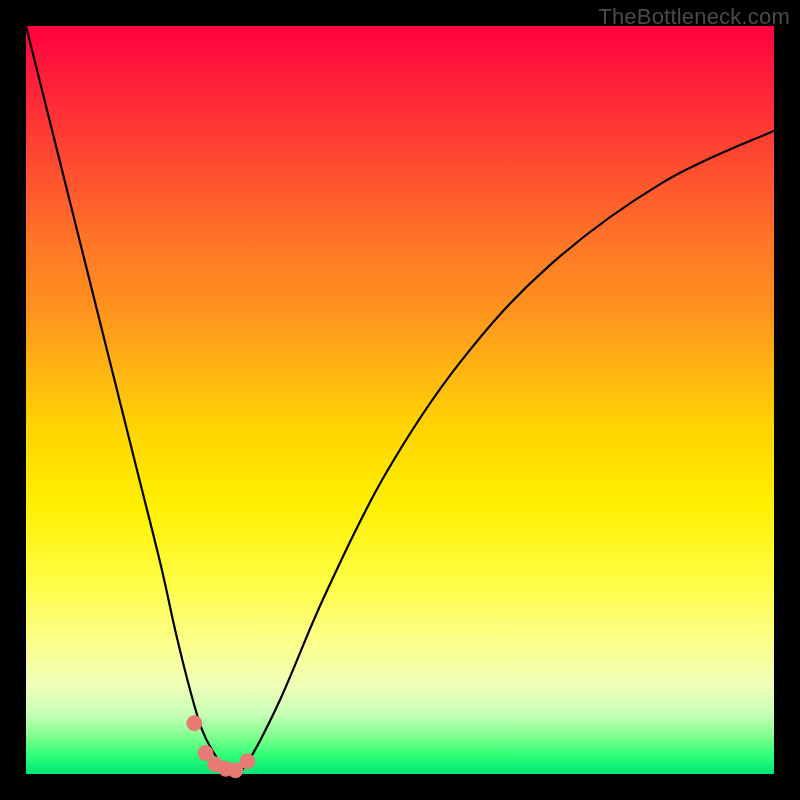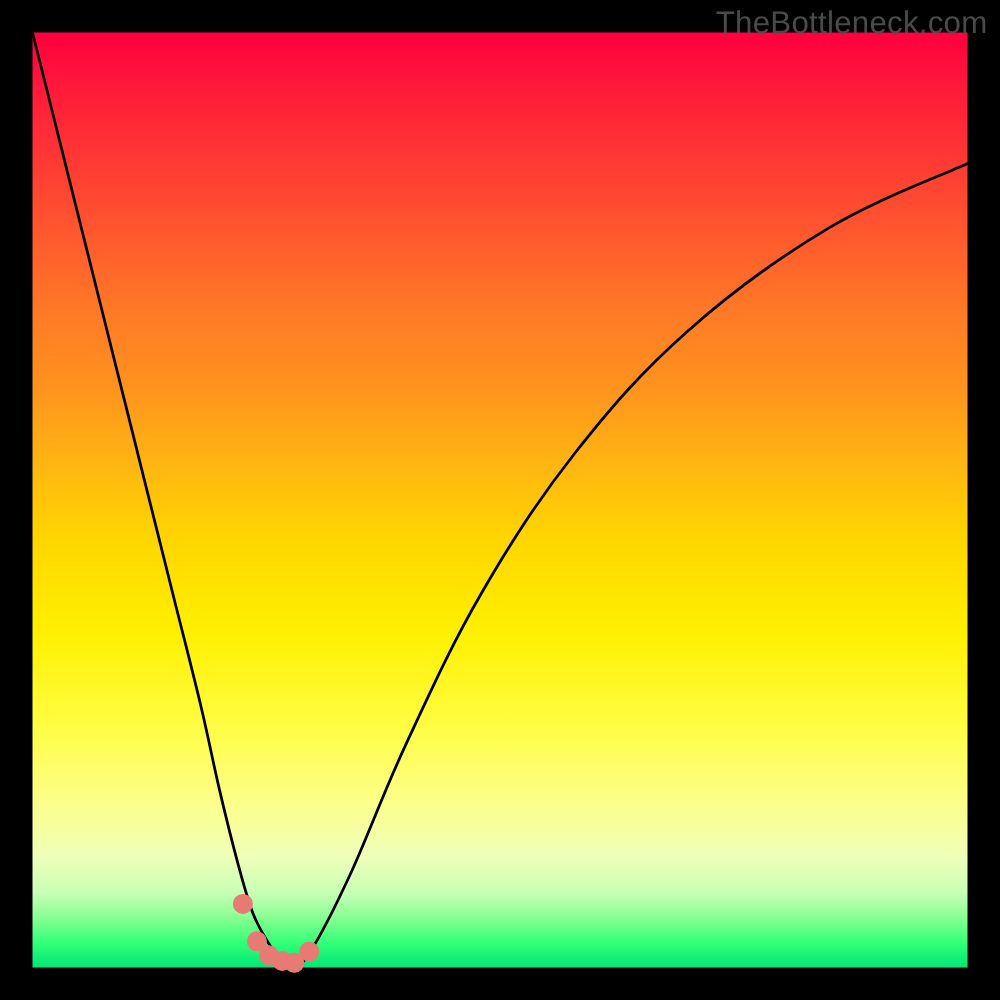--- a/index.html
+++ b/index.html
@@ -34,21 +34,21 @@
       #7fff8e 95%,
       #2fff77 97.5%,
       #00e676 100%
     );
   }
   .watermark {
     position: absolute;
     top: 4px;
     right: 10px;
     color: #4a4a4a;
-    font-size: 25px;
+    font-size: 22px;
     font-weight: 500;
     letter-spacing: 0.2px;
     z-index: 10;
   }
   svg.plot {
     position: absolute;
     left: 0;
     top: 0;
     width: 748px;
     height: 748px;

